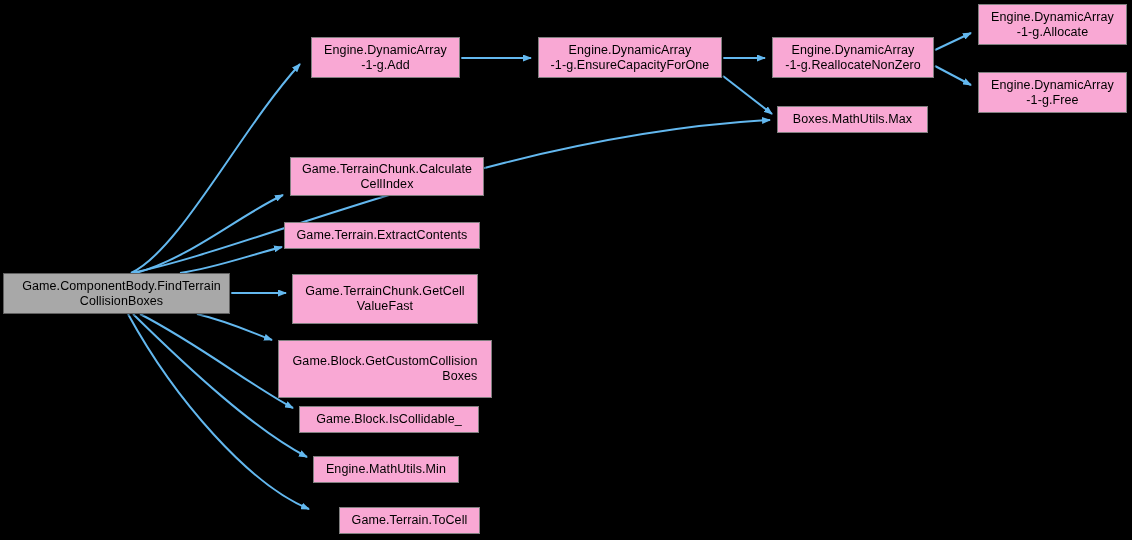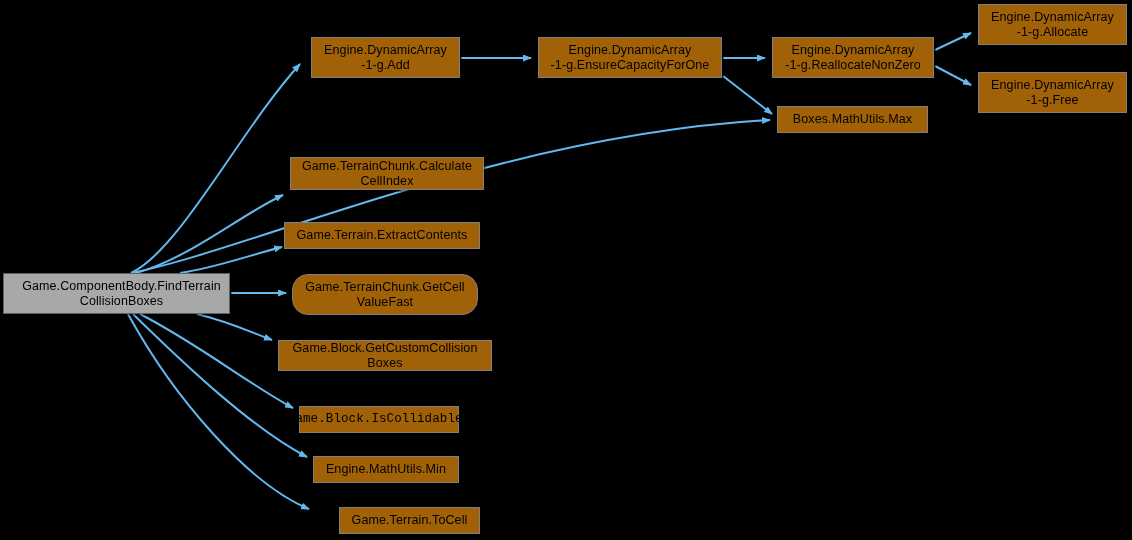--- a/index.html
+++ b/index.html
@@ -19,21 +19,21 @@
     position: absolute;
     left: 0;
     top: 0;
     width: 1132px;
     height: 540px;
     pointer-events: none;
   }
   .node {
     position: absolute;
     box-sizing: border-box;
-    background: #a16207;
+    background: #f9a8d4;
     border: 1px solid #808080;
     box-shadow: 2px 2px 0 rgba(0,0,0,0.30);
     display: flex;
     align-items: center;
     justify-content: center;
     text-align: center;
     color: #000000;
     font-size: 12.5px;
     line-height: 15px;
     letter-spacing: 0.1px;
@@ -82,25 +82,25 @@
 -1-g.Add</div>
       <div class="node" style="left: 538px; top: 37px; width: 184px; height: 41px;">Engine.DynamicArray
 -1-g.EnsureCapacityForOne</div>
       <div class="node" style="left: 772px; top: 37px; width: 162px; height: 41px;">Engine.DynamicArray
 -1-g.ReallocateNonZero</div>
       <div class="node" style="left: 978px; top: 4px; width: 149px; height: 41px;">Engine.DynamicArray
 -1-g.Allocate</div>
       <div class="node" style="left: 978px; top: 72px; width: 149px; height: 41px;">Engine.DynamicArray
 -1-g.Free</div>
       <div class="node" style="left: 777px; top: 106px; width: 151px; height: 27px;">Boxes.MathUtils.Max</div>
-      <div class="node" style="left: 290px; top: 157px; width: 194px; height: 33px;">Game.TerrainChunk.Calculate
+      <div class="node" style="left: 290px; top: 157px; width: 194px; height: 39px;">Game.TerrainChunk.Calculate
 CellIndex</div>
       <div class="node" style="left: 284px; top: 222px; width: 196px; height: 27px;">Game.Terrain.ExtractContents</div>
-      <div class="node" style="left: 292px; top: 274px; width: 186px; height: 41px; border-radius: 16px;">Game.TerrainChunk.GetCell
+      <div class="node" style="left: 292px; top: 274px; width: 186px; height: 50px;">Game.TerrainChunk.GetCell
 ValueFast</div>
-      <div class="node" style="left: 278px; top: 340px; width: 214px; height: 31px;">Game.Block.GetCustomCollision
+      <div class="node" style="left: 278px; top: 340px; width: 214px; height: 58px; text-align: right;">Game.Block.GetCustomCollision
 Boxes</div>
-      <div class="node" style="left: 299px; top: 406px; width: 160px; height: 27px; font-family: Liberation Mono, monospace;">Game.Block.IsCollidable_</div>
+      <div class="node" style="left: 299px; top: 406px; width: 180px; height: 27px;">Game.Block.IsCollidable_</div>
       <div class="node" style="left: 313px; top: 456px; width: 146px; height: 27px; text-align: center;">Engine.MathUtils.Min</div>
       <div class="node" style="left: 315px; top: 507px; width: 141px; height: 27px; margin-left: 24px;">Game.Terrain.ToCell</div>
     </div>
 
 </div>
 
 </body></html>

